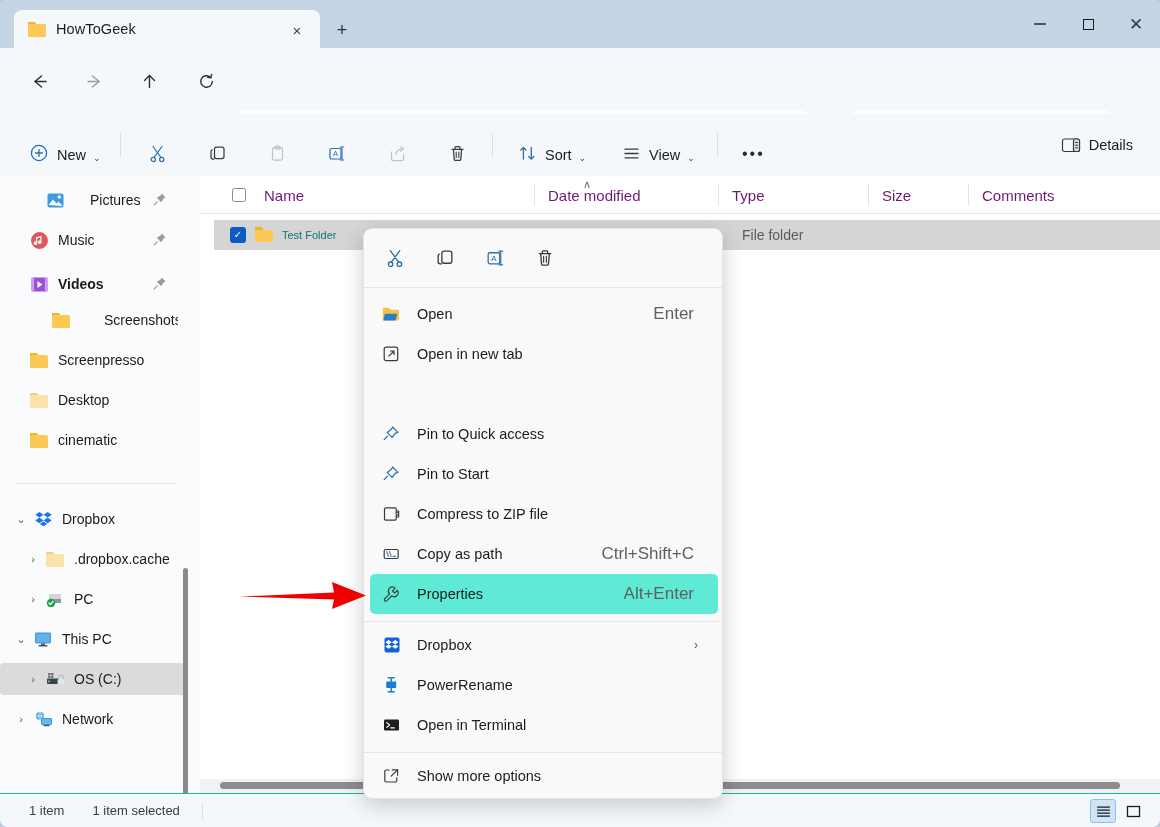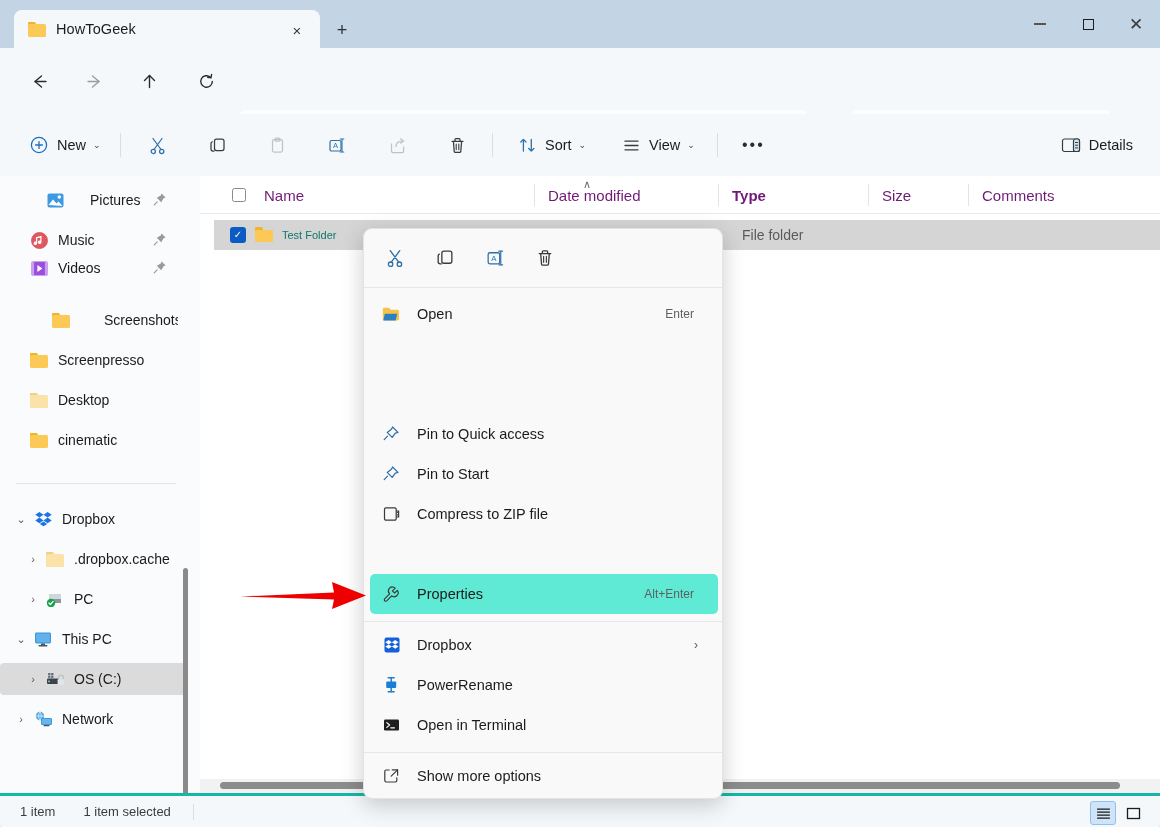--- a/index.html
+++ b/index.html
@@ -6,21 +6,21 @@
   html, body {
     width: 1160px; height: 827px;
     font-family: "Liberation Sans", sans-serif;
     background: #b9cbdd;
     overflow: hidden;
   }
   .window {
     position: absolute; left: 0; top: 0;
     width: 1160px; height: 827px;
     background: #f3f3f3;
-    border-radius: 2px;
+    border-radius: 8px;
     overflow: hidden;
   }
 
   
   .titlebar {
     position: absolute; left: 0; top: 0; width: 1160px; height: 48px;
     background: #c3d4e4;
   }
   .tab {
     position: absolute; left: 14px; top: 10px;
@@ -104,21 +104,21 @@
   .searchtext { font-size: 14.5px; color: #494949; flex: 1; }
   .searchicon { width: 17px; height: 17px; }
 
   
   .toolbar {
     position: absolute; left: 0; top: 114px; width: 1160px; height: 62px;
     background: #f5f8fb;
   }
   .tb-item {
     position: absolute; top: 127px; height: 36px;
-    display: flex; align-items: center; border-radius: 5px; padding: 0 9px;
+    display: flex; align-items: flex-end; border-radius: 5px; padding: 0 9px;
     font-size: 14.5px; color: #1b1b1b;
   }
   .tb-icon { width: 20px; height: 20px; display: flex; align-items: center; justify-content: center; }
   .tb-label { margin-left: 8px; }
   .tb-chev { margin-left: 7px; font-size: 9px; color: #444; }
   .tb-sep { position: absolute; top: 133px; width: 1px; height: 24px; background: #dadee2; }
   .details-btn {
     position: absolute; right: 18px; top: 127px; height: 36px;
     display: flex; align-items: center; padding: 0 9px; border-radius: 5px;
     font-size: 14.5px; color: #1b1b1b;
@@ -205,22 +205,22 @@
     background: #f2f2f2;
   }
   .hscroll-thumb {
     position: absolute; left: 220px; top: 782px; width: 900px; height: 7px;
     background: #8c8c8c; border-radius: 4px;
   }
 
   
   .statusbar {
     position: absolute; left: 0; top: 793px; width: 1160px; height: 34px;
-    background: #f5f8fb; border-top: 3px solid #14b8a6;
-    display: flex; align-items: center;
+    background: #f5f8fb; border-top: 1px solid #14b8a6;
+    display: flex; align-items: center; padding-left: 9px;
   }
   .st-text { font-size: 13px; color: #3c3c3c; }
   #status-count { margin-left: 20px; }
   #status-selected { margin-left: 28px; }
   .st-divider { margin-left: 22px; width: 1px; height: 16px; background: #dcdfe2; }
   .viewbtns { position: absolute; right: 14px; top: 5px; display: flex; gap: 4px; }
   .vbtn {
     width: 26px; height: 24px; border-radius: 3px;
     display: flex; align-items: center; justify-content: center;
   }
@@ -245,21 +245,21 @@
   }
   .ctx-sep { position: absolute; left: 0; width: 360px; height: 1px; background: #e6e6e6; }
   .ctx-item {
     position: absolute; left: 6px; width: 348px; height: 40px;
     display: flex; align-items: center; border-radius: 5px;
   }
   .ctx-item.hl { background: #5eead4; }
   .ctx-ico { width: 24px; margin-left: 9px; display: flex; align-items: center; justify-content: center; }
   .ctx-label { margin-left: 14px; font-size: 14.5px; color: #1b1b1b; }
   .ctx-shortcut {
-    position: absolute; right: 24px; font-size: 12px; color: #606060;
+    position: absolute; right: 24px; font-size: 17px; color: #606060;
   }
   .ctx-submenu-arrow { position: absolute; right: 20px; font-size: 12px; color: #5c5c5c; }
 
   
   .redarrow { position: absolute; left: 238px; top: 578px; width: 130px; height: 34px; }
 </style>
 </head>
 <body>
 
 <div class="window">
@@ -470,21 +470,21 @@
           </svg>
       </div>
       <div class="sb-label">Music</div>
       <div class="sb-pin">
         <svg width="14" height="14" viewBox="0 0 14 14">
             <path d="M8.6 1.4 L12.6 5.4 L10.6 6.2 L8.2 10.2 L3.8 5.8 L7.8 3.4 Z" fill="#9a9a9a"></path>
             <path d="M4.2 9.8 L1.2 12.8" stroke="#9a9a9a" stroke-width="1.2" stroke-linecap="round"></path>
           </svg>
       </div>
     </div>
-    <div class="sb-item" style="top:76px;">
+    <div class="sb-item" style="top:92px;font-weight:bold;">
       <div class="sb-chev none">›</div>
       <div class="sb-ico">
         <svg width="17" height="15" viewBox="0 0 17 15">
             <rect x="0.5" y="0.5" width="16" height="14" rx="1.5" fill="#9b4ddb"></rect>
             <rect x="0.5" y="0.5" width="2.6" height="14" fill="#c9a0f0"></rect>
             <rect x="13.9" y="0.5" width="2.6" height="14" fill="#c9a0f0"></rect>
             <path d="M6.4 4 L11.4 7.5 L6.4 11 Z" fill="#ffffff"></path>
           </svg>
       </div>
       <div class="sb-label">Videos</div>
@@ -604,21 +604,21 @@
   </div>
 
   <div class="content">
     <div class="colheaders">
       <div class="selectall-box"></div>
       <div class="sortcaret">∧</div>
       <div class="ch" style="left:50px;">Name</div>
       <div class="ch-div" style="left:334px;"></div>
       <div class="ch" style="left:334px;">Date modified</div>
       <div class="ch-div" style="left:518px;"></div>
-      <div class="ch" style="left:518px;font-weight:bold;">Type</div>
+      <div class="ch" style="left:518px;">Type</div>
       <div class="ch-div" style="left:668px;"></div>
       <div class="ch" style="left:668px;">Size</div>
       <div class="ch-div" style="left:768px;"></div>
       <div class="ch" style="left:768px;">Comments</div>
     </div>
 
     <div class="filerow">
       <div class="row-check">
           <span>✓</span>
         </div>
@@ -688,20 +688,29 @@
       <div class="ctx-ico">
         <svg width="19" height="16" viewBox="0 0 19 16">
             <path d="M0.8 3.2 A1.4 1.4 0 0 1 2.2 1.8 H7 L8.6 3.7 H15.6 A1.4 1.4 0 0 1 17 5.1 V13 A1.4 1.4 0 0 1 15.6 14.4 H2.2 A1.4 1.4 0 0 1 0.8 13 Z" fill="#f6c24a"></path>
             <path d="M2.8 7.8 H15.2 L13.7 14.4 H1.3 Z" fill="#2d7fc4"></path>
           </svg>
       </div>
       <div class="ctx-label">Open</div>
       <div class="ctx-shortcut">Enter</div>
     </div>
 
+    <div class="ctx-item" style="top:105px;">
+      <div class="ctx-ico">
+        <svg width="19" height="18" viewBox="0 0 19 18">
+            <rect x="2.2" y="2.2" width="13.5" height="13.5" rx="2" fill="none" stroke="#3a3a3a" stroke-width="1.2"></rect>
+            <path d="M6.8 11.2 L12 6 M8.4 6 H12 V9.6" fill="none" stroke="#3a3a3a" stroke-width="1.2" stroke-linecap="round" stroke-linejoin="round"></path>
+          </svg>
+      </div>
+      <div class="ctx-label">Open in new tab</div>
+    </div>
 
 
     <div class="ctx-item" style="top:185px;">
       <div class="ctx-ico">
         <svg width="19" height="18" viewBox="0 0 19 18">
             <path d="M10.6 2 L16 7.4 L13.3 8.2 L10.2 12.4 L5.2 7.4 L9.4 4.3 Z" fill="none" stroke="#2f6fa8" stroke-width="1.25" stroke-linejoin="round"></path>
             <path d="M5.6 11.1 L2.2 14.6" stroke="#2f6fa8" stroke-width="1.25" stroke-linecap="round"></path>
           </svg>
       </div>
       <div class="ctx-label">Pin to Quick access</div>
@@ -721,20 +730,31 @@
       <div class="ctx-ico">
         <svg width="19" height="18" viewBox="0 0 19 18">
             <path d="M2.5 4.2 A1.4 1.4 0 0 1 3.9 2.8 H12.8 A1.4 1.4 0 0 1 14.2 4.2 V13.8 A1.4 1.4 0 0 1 12.8 15.2 H3.9 A1.4 1.4 0 0 1 2.5 13.8 Z" fill="none" stroke="#3a3a3a" stroke-width="1.2"></path>
             <path d="M14.2 6 H16.6 V12 H14.2" fill="none" stroke="#3a3a3a" stroke-width="1.2"></path>
             <path d="M15.4 6.8 V11.2" stroke="#3a3a3a" stroke-width="1.1" stroke-dasharray="1.2 1.2"></path>
           </svg>
       </div>
       <div class="ctx-label">Compress to ZIP file</div>
     </div>
 
+    <div class="ctx-item" style="top:305px;">
+      <div class="ctx-ico">
+        <svg width="19" height="18" viewBox="0 0 19 18">
+            <rect x="2.2" y="4.5" width="14" height="9" rx="1.5" fill="none" stroke="#3a3a3a" stroke-width="1.2"></rect>
+            <path d="M4.6 6.6 L6.4 11.4 M7.4 6.6 L9.2 11.4" stroke="#4a79b5" stroke-width="1.2" stroke-linecap="round"></path>
+            <path d="M11 11.4 H13.6" stroke="#4a79b5" stroke-width="1.2" stroke-linecap="round"></path>
+          </svg>
+      </div>
+      <div class="ctx-label">Copy as path</div>
+      <div class="ctx-shortcut">Ctrl+Shift+C</div>
+    </div>
 
     <div class="ctx-item hl" style="top:345px;">
       <div class="ctx-ico">
         <svg width="19" height="18" viewBox="0 0 19 18">
             <path d="M11.8 2.2 A4 4 0 0 0 7.6 8.8 L2.6 13.8 A1.5 1.5 0 0 0 4.7 15.9 L9.7 10.9 A4 4 0 0 0 15.3 5.3 L12.6 8 L10.4 5.8 L13.2 3.1 A4 4 0 0 0 11.8 2.2 Z" fill="none" stroke="#3a3a3a" stroke-width="1.15" stroke-linejoin="round"></path>
           </svg>
       </div>
       <div class="ctx-label">Properties</div>
       <div class="ctx-shortcut">Alt+Enter</div>
     </div>

